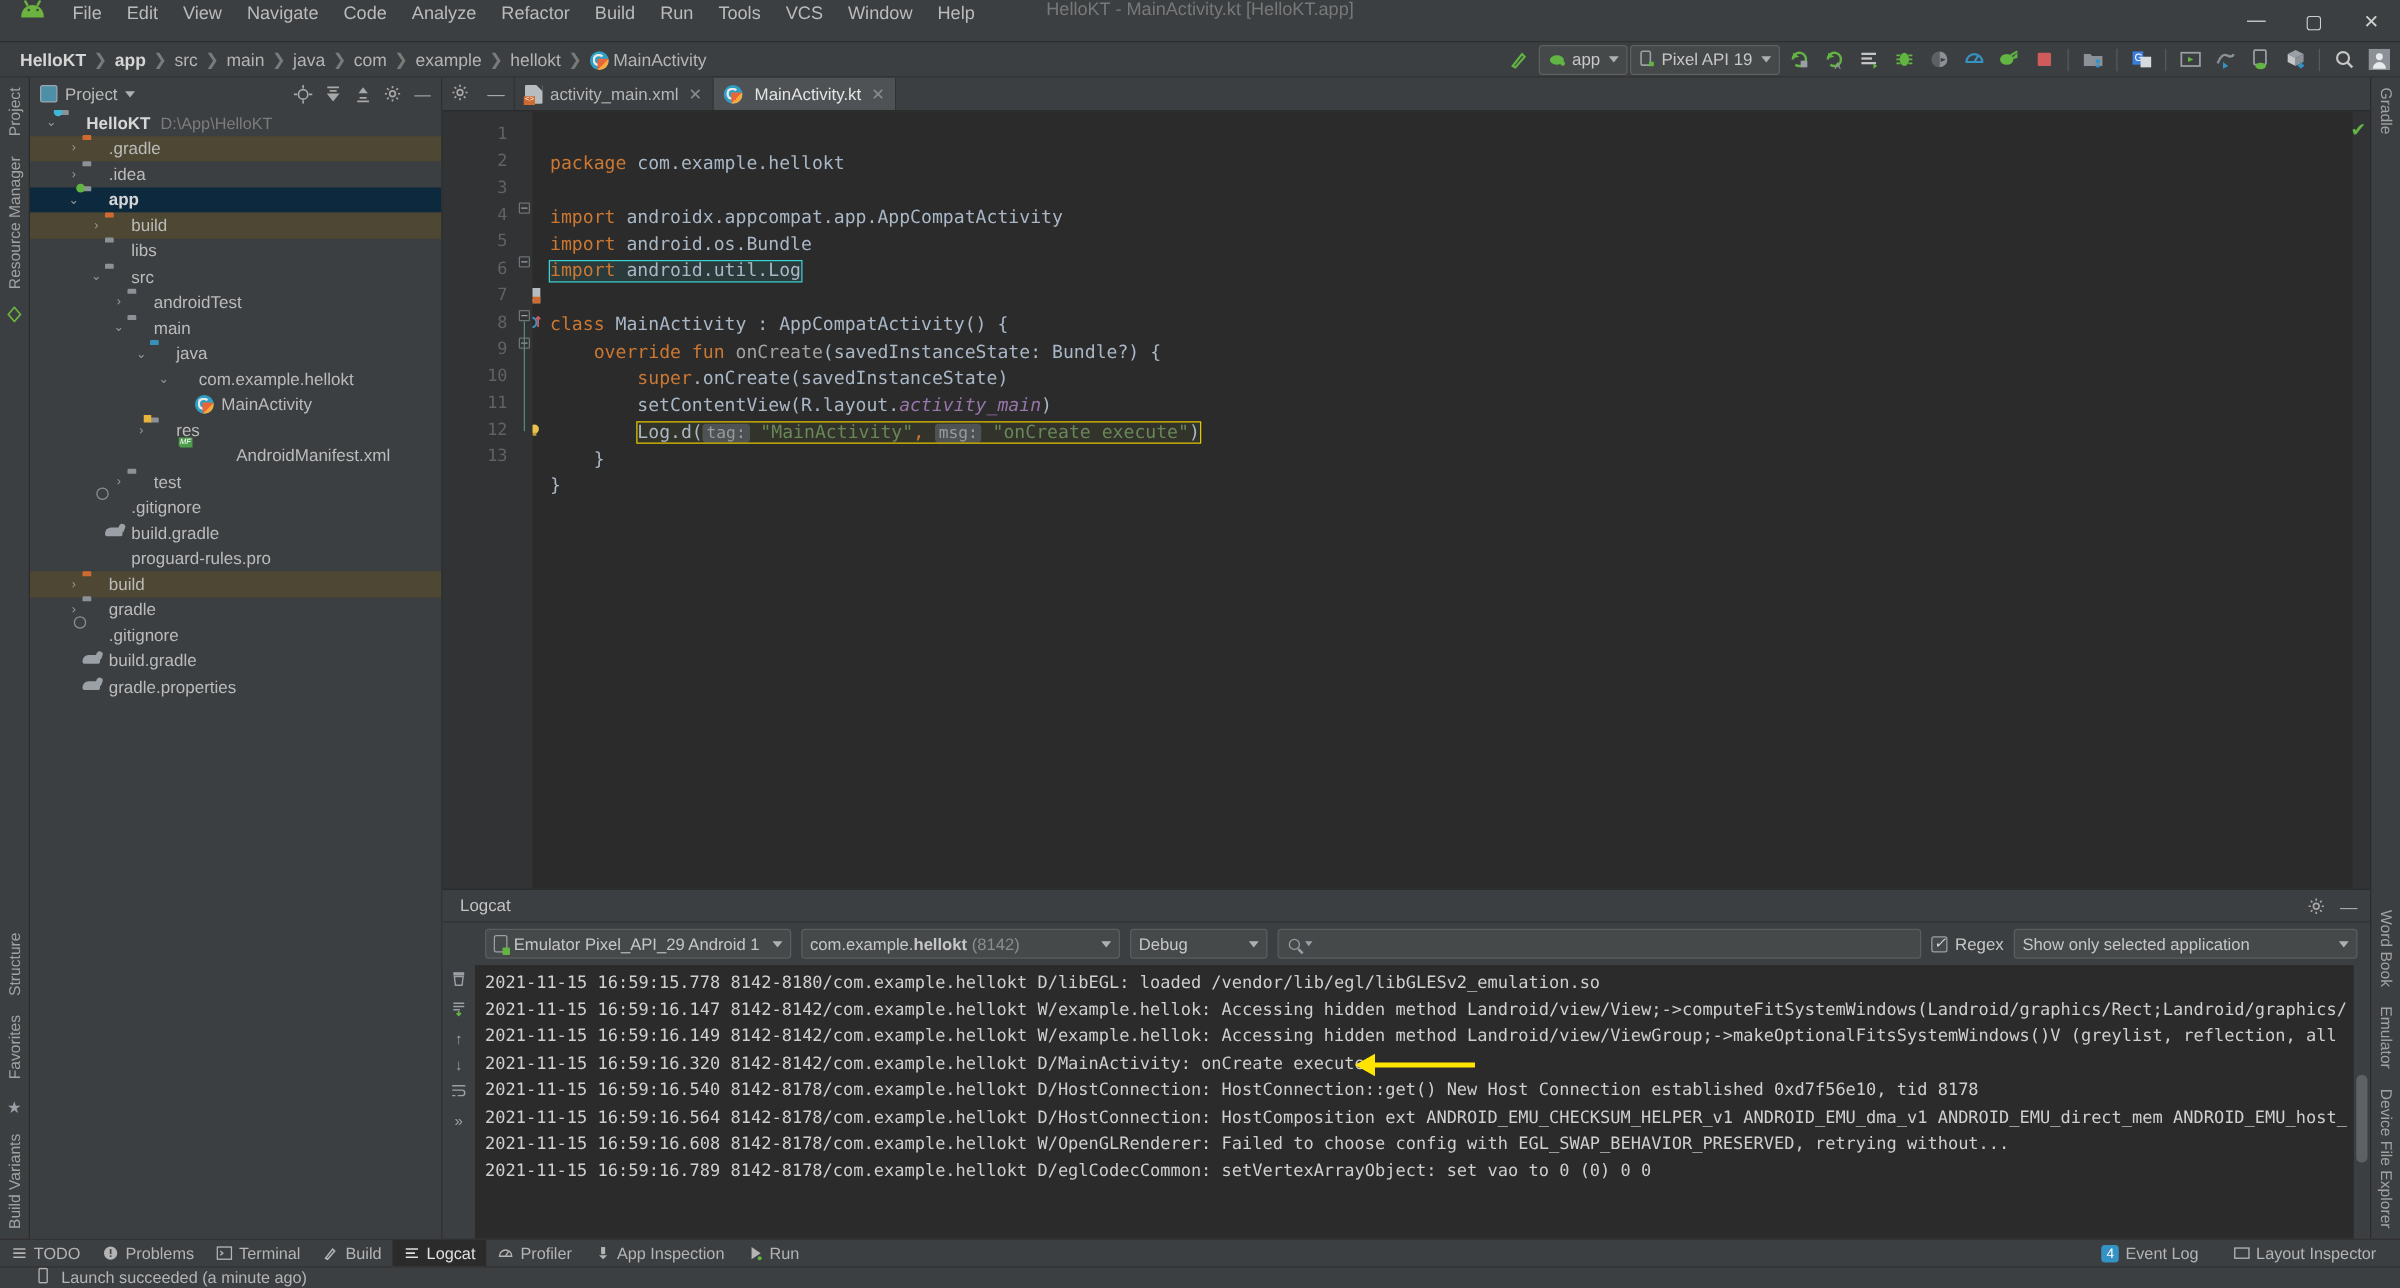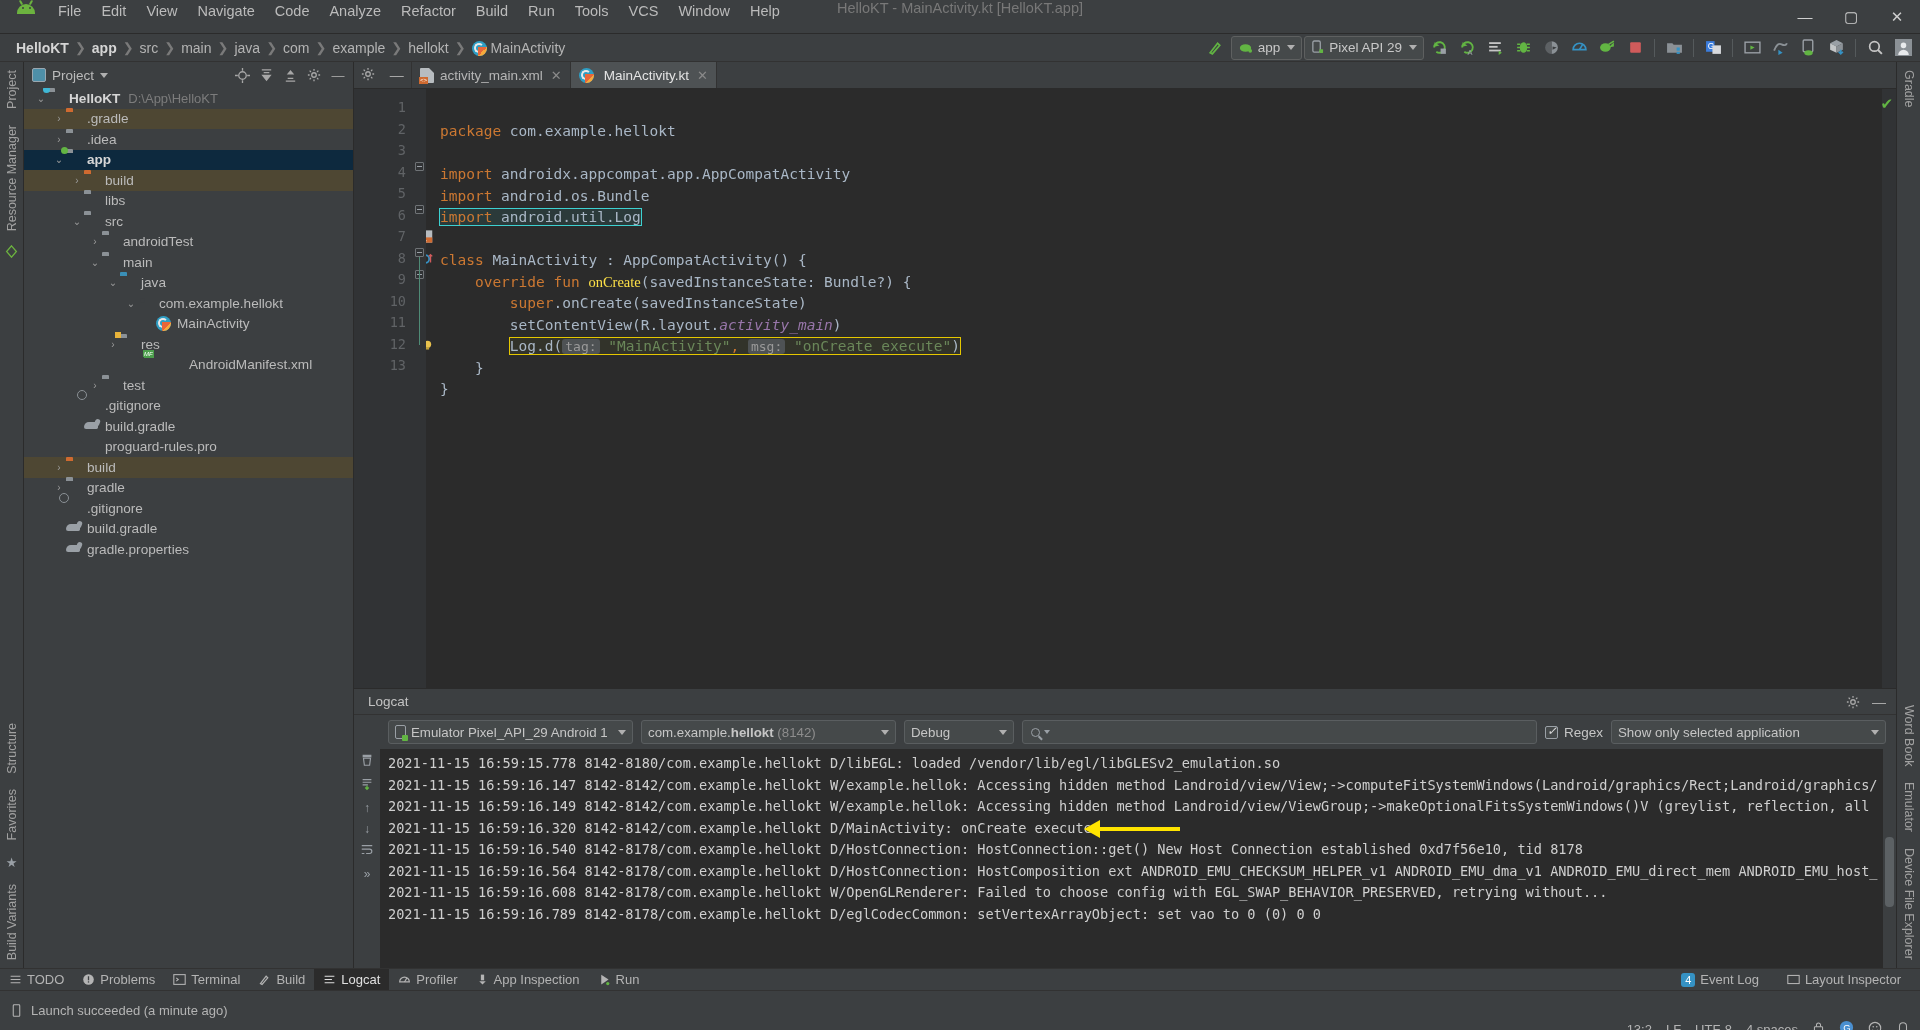--- a/index.html
+++ b/index.html
@@ -144,21 +144,21 @@
   .gl .gi { position:absolute; right:-22px; top:3px; width:15px;height:15px; }
   .ed-folds { width:14px; background:#313335; flex:none; padding-top:8px; position:relative; }
   .fold-mark { position:absolute; left:3px; width:9px; height:9px; border:1px solid #6f7376;
                background:#313335; border-radius:1px; }
   .fold-mark:after{content:"";position:absolute;left:1px;top:3px;width:5px;height:1px;background:#9aa0a6;}
   .code { flex:1; padding:8px 0 0 14px; font-family:"DejaVu Sans Mono",monospace;
           font-size:14.5px; line-height:21.5px; color:#a9b7c6; white-space:pre; position:relative;
           overflow:hidden;margin-top:24px; }
   .code .kw { color:#cc7832; }
   .code .str { color:#6a8759; }
-  .code .fn { color:#fde047;font-family:Liberation Serif, serif; }
+  .code .fn { color:#a3a3a3; }
   .code .id { color:#a9b7c6; }
   .code .prop { color:#9876aa; font-style:italic; }
   .hint { background:#4e5254; color:#9a9a9a; border-radius:3px; padding:0 3px; font-size:13px; }
   .boxed-import { outline:1px solid #3dd1d1; background:#2b3a3a; }
   .boxed-log { outline:1px solid #e5c700; background:#32332a; }
   .ed-right { width:14px; background:#313335; flex:none; position:relative; }
   .ed-check { position:absolute; right:3px; top:6px; color:#62b543; font-size:15px; }
 
   
   .logcat { height:280px; background:#3c3f41; display:flex; flex-direction:column; flex:none;
@@ -201,22 +201,22 @@
             border-bottom:9px solid transparent; border-right:16px solid #ffe400; }
 
   
   .botbar { height:22px; background:#3c3f41; display:flex; align-items:center; font-size:13px;
             color:#b4b4b4; flex:none; border-top:1px solid #323232; }
   .bb-item { display:flex; align-items:center; gap:5px; padding:0 9px; height:100%; }
   .bb-item.active { background:#2b2b2b; color:#e0e0e0; }
   .bb-right { margin-left:auto; display:flex; align-items:center; gap:10px; padding-right:10px; }
   .badge { background:#3592c4; color:#fff; border-radius:3px; padding:0 4px; font-size:11px;
            line-height:14px; }
-  .statusbar { height:40px; background:#3c3f41; display:flex; align-items:center; font-size:13px;
-               color:#b4b4b4; padding:0 10px; flex:none; border-top:1px solid #323232; }
+  .statusbar { height:17px; background:#3c3f41; display:flex; align-items:flex-start; font-size:13px;
+               color:#b4b4b4; padding:0 28px; flex:none; border-top:1px solid #323232; }
   .sb-right { margin-left:auto; display:flex; align-items:center; gap:14px;margin-top:37px; }
 </style>
 </head>
 <body>
 
 <div class="app">
 
   <div class="titlebar">
     <div class="andy-logo">
       <div class="ear l"></div>
@@ -281,21 +281,21 @@
             <circle cx="13" cy="9" r="2" fill="#62b543"></circle>
           </svg>
         <span>app</span>
         <i class="caret"></i>
       </div>
       <div class="combo">
         <svg width="13" height="15" viewBox="0 0 14 16">
             <rect x="2" y="1" width="8" height="12" rx="1.5" fill="none" stroke="#9aa0a6" stroke-width="1.4"></rect>
             <rect x="9" y="10" width="4" height="4" rx="0.5" fill="#62b543"></rect>
           </svg>
-        <span>Pixel API 29</span>
+        <span>Pixel API 19</span>
         <i class="caret"></i>
       </div>
       <div class="tb-btn">
         <svg width="17" height="17" viewBox="0 0 16 16">
             <path d="M3 8a5 5 0 1 1 2 4" fill="none" stroke="#62b543" stroke-width="1.8"></path>
             <path d="M3 3 l1 4 l4 -1 z" fill="#62b543"></path>
             <rect x="9" y="9" width="5" height="5" fill="#9aa0a6"></rect>
           </svg>
       </div>
       <div class="tb-btn">

